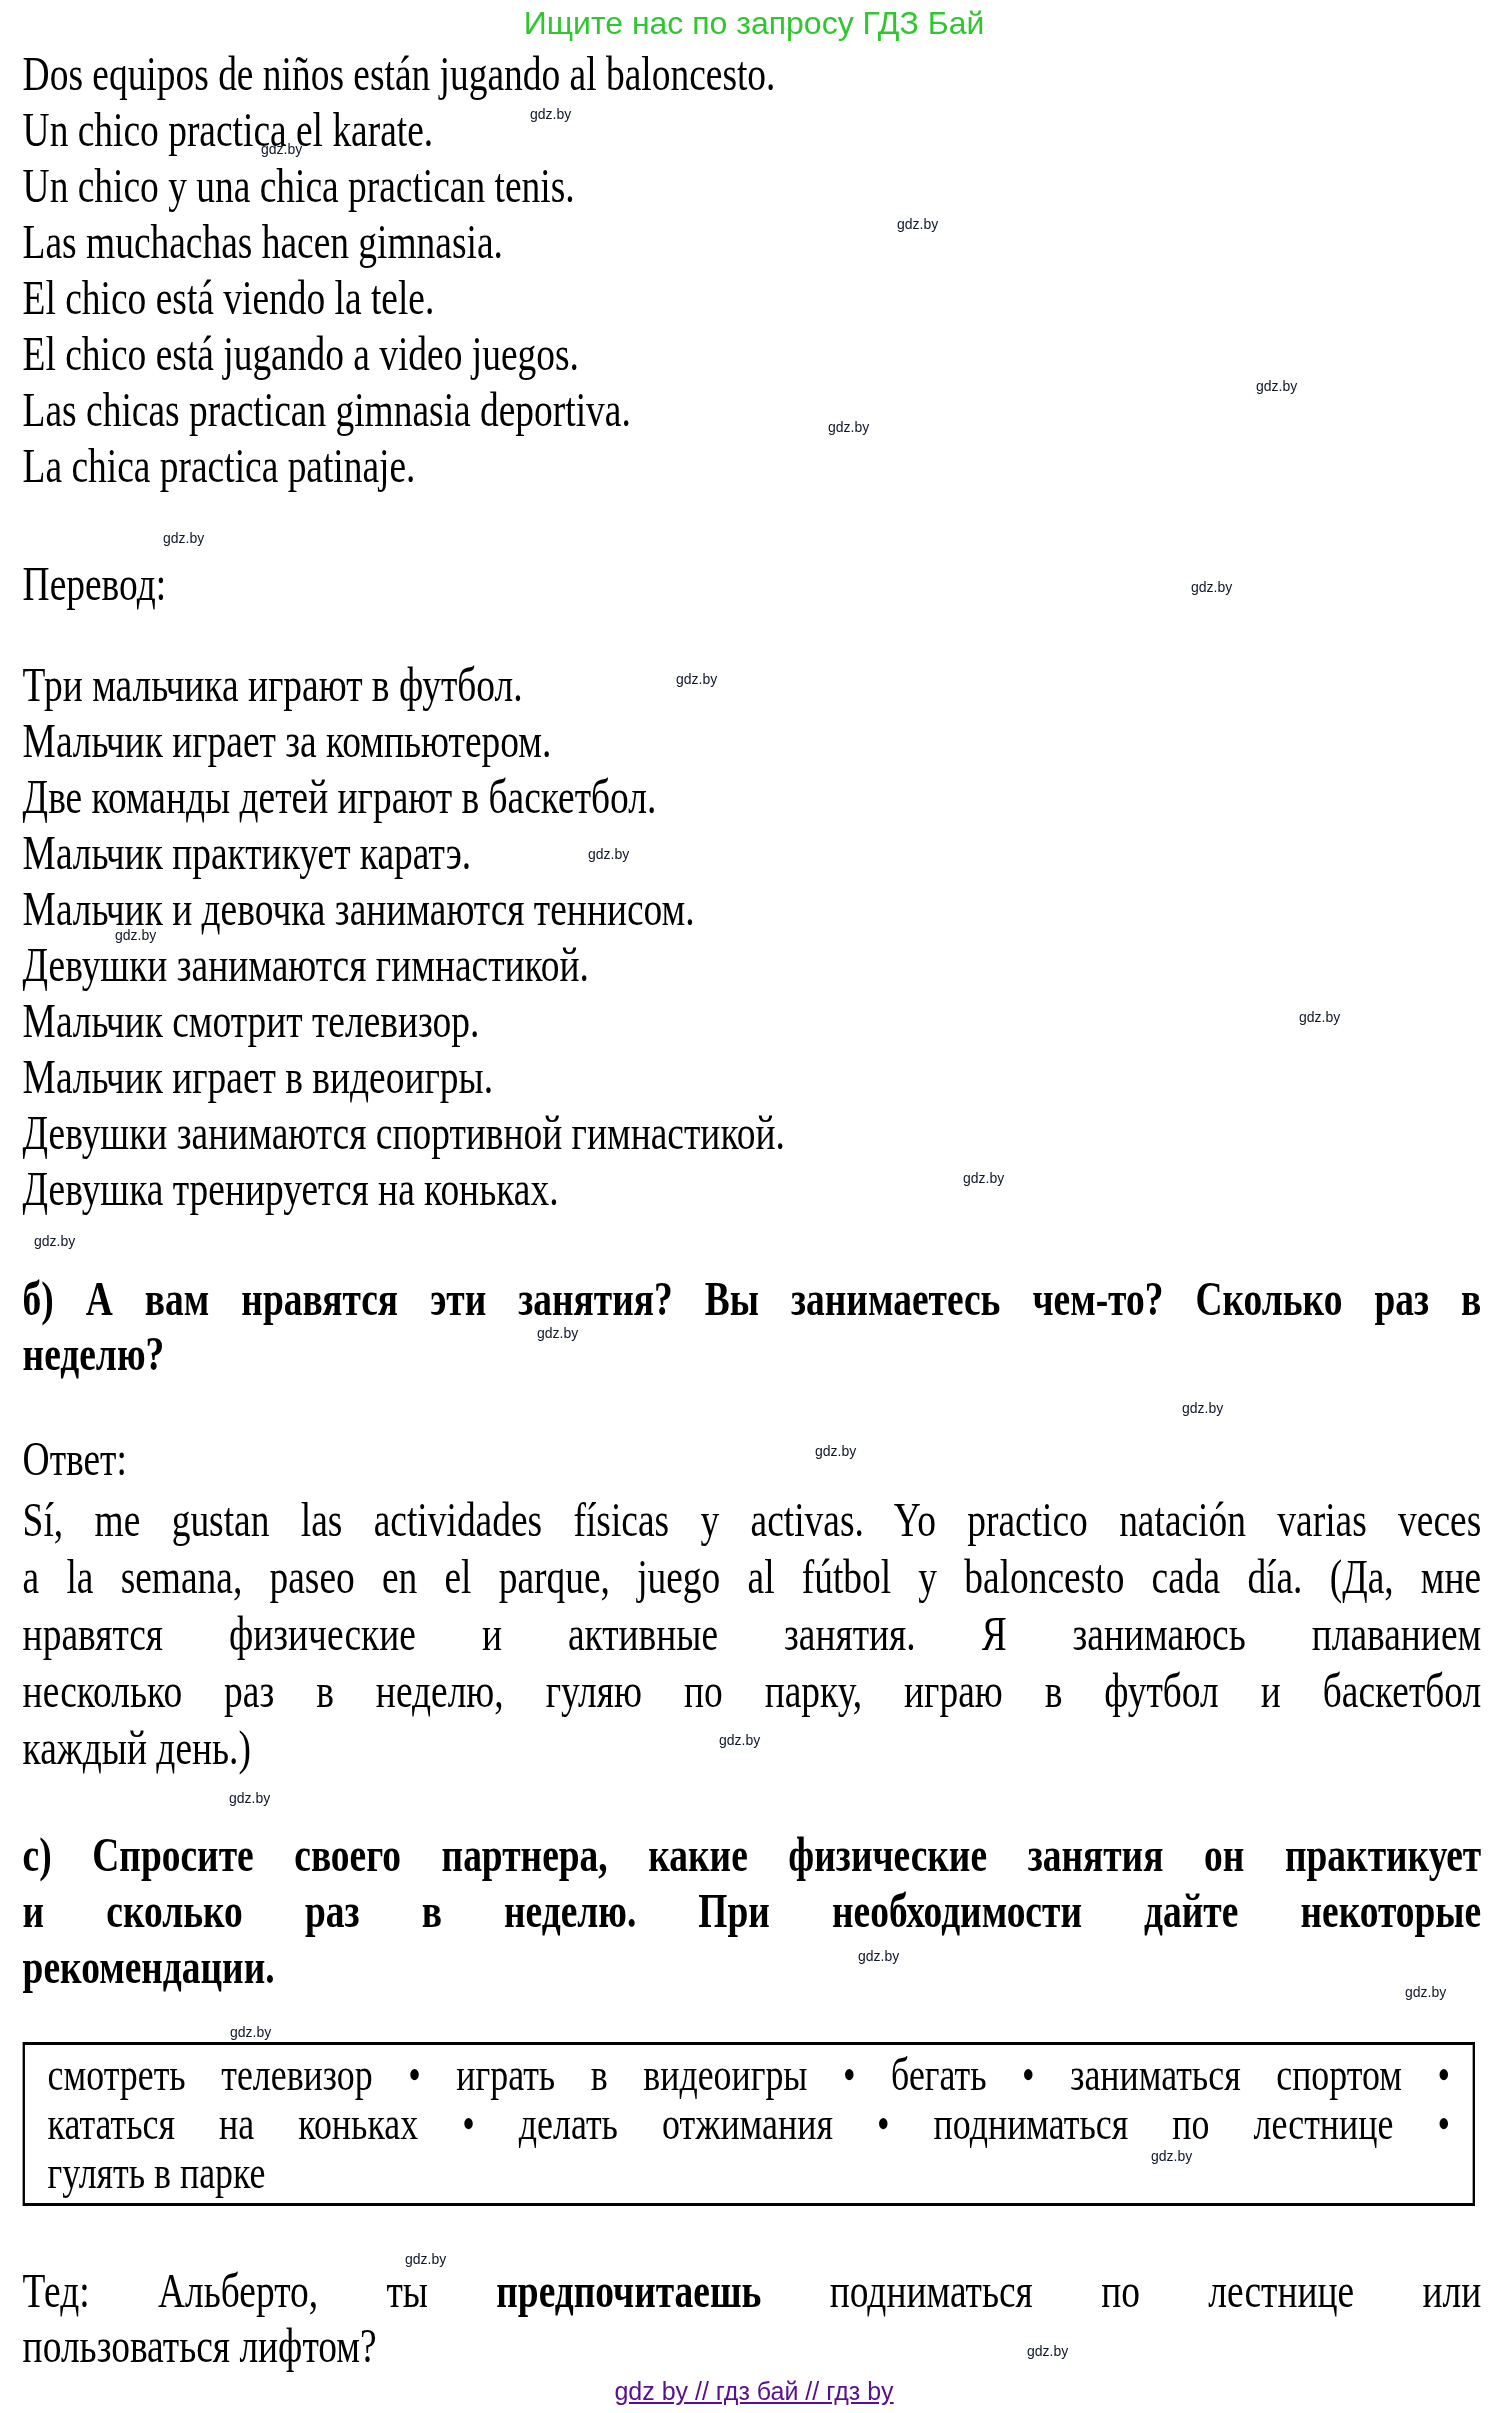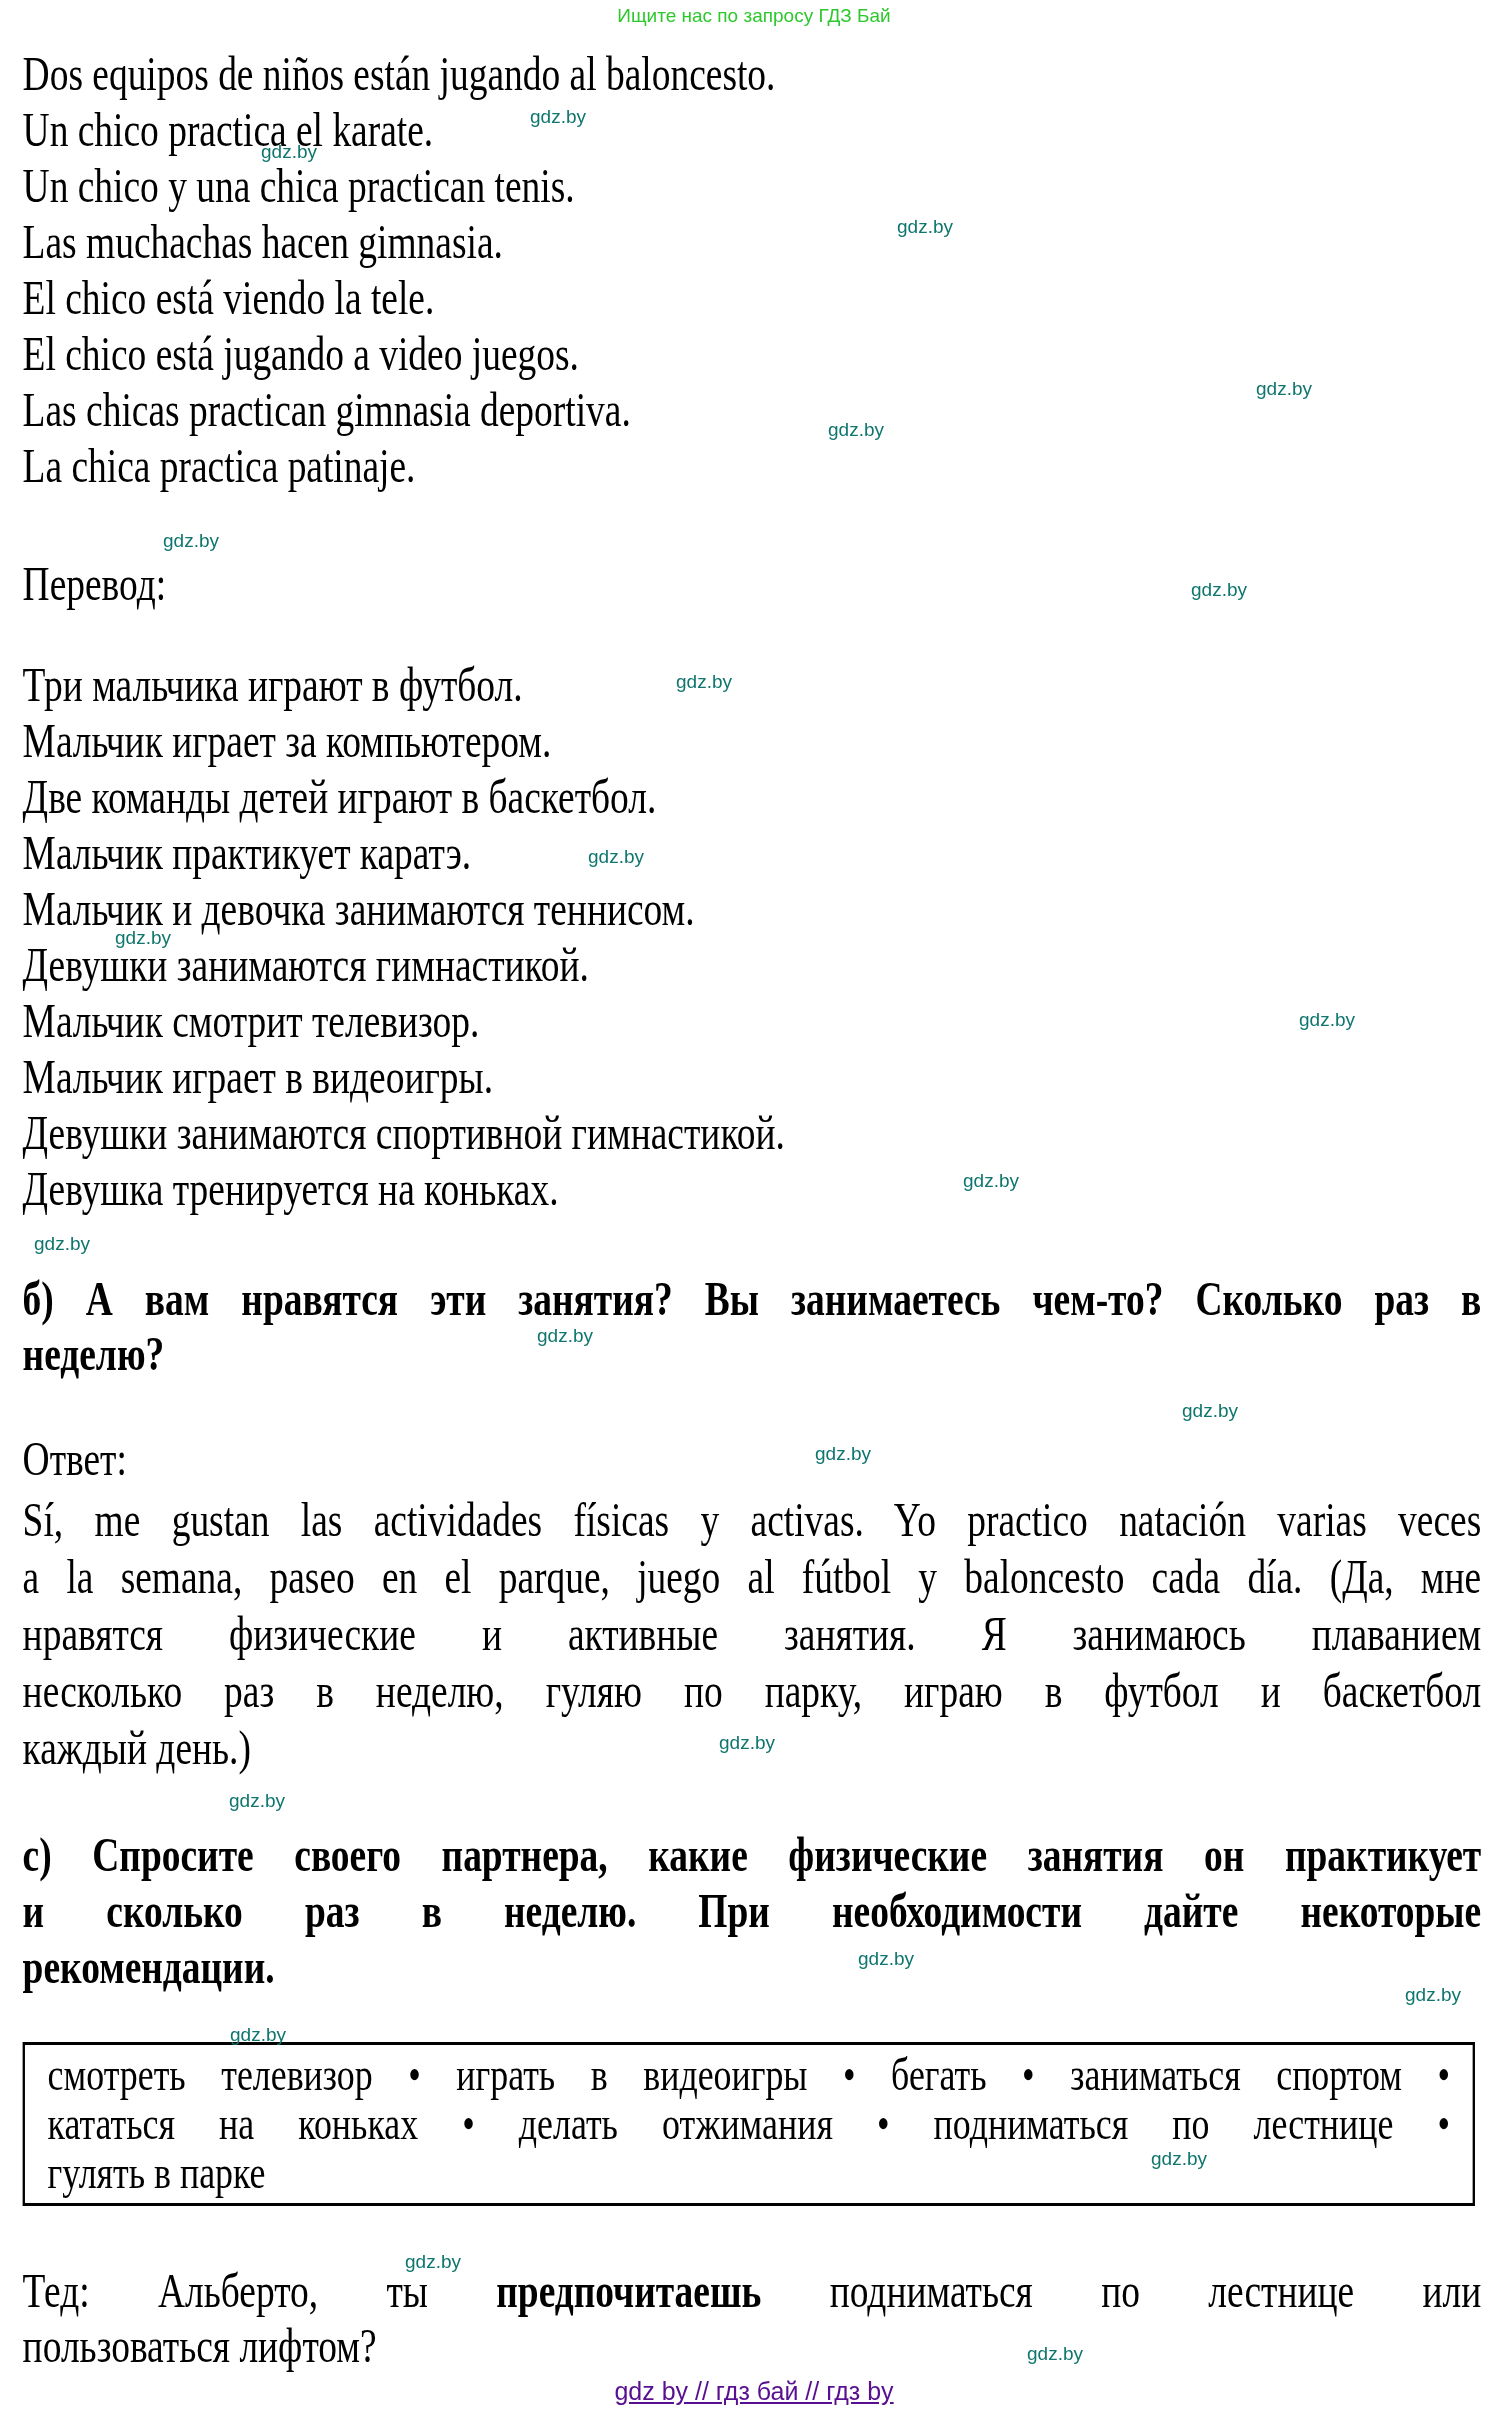--- a/index.html
+++ b/index.html
@@ -9,21 +9,21 @@
     position:relative;
     overflow:hidden;
     font-family:"Liberation Serif", serif;
     color:#000;
   }
   
   .banner {
     position:absolute; top:4.6px; left:0; width:100%;
     text-align:center;
     font-family:"Liberation Sans", sans-serif;
-    font-size:19px; color:#2ec82e;
+    font-size:32px; color:#2ec82e;
   }
   
   .pfooter {
     position:absolute; top:2377px; left:0; width:100%;
     text-align:center;
     font-family:"Liberation Sans", sans-serif;
     font-size:25px; color:#580f90;
   }
   
   #doc {
@@ -46,21 +46,21 @@
     padding:4.6px 29px 6.1px 29px;
     font-size:46px; line-height:49px;
   }
   .ted      { top:2263px; width:1870px; line-height:55px; }
   .jline { text-align:justify; text-align-last:justify; }
   .bold  { font-weight:bold; }
   
   .wm {
     position:absolute;
     font-family:"Liberation Sans", sans-serif;
-    font-size:19px; color:#0f766e;
+    font-size:14px; color:#0f172a;
     white-space:nowrap;
   }
 </style>
 </head>
 <body>
 
 <div class="banner" style="color: rgb(46, 200, 46);">Ищите нас по запросу ГДЗ Бай</div>
 
 <div id="doc">
 

